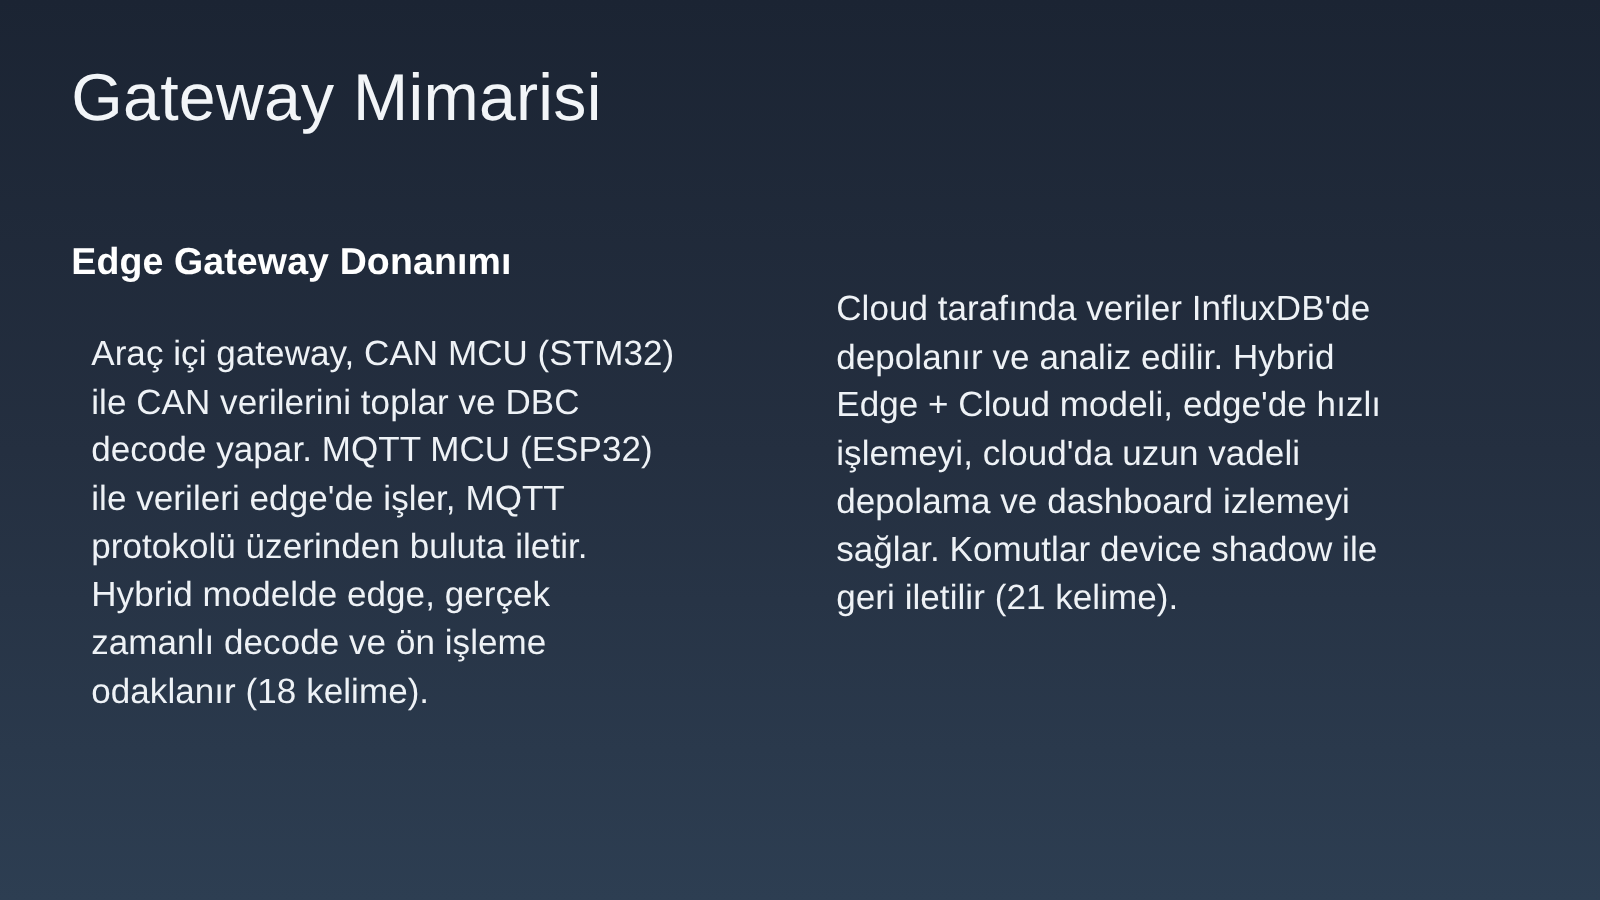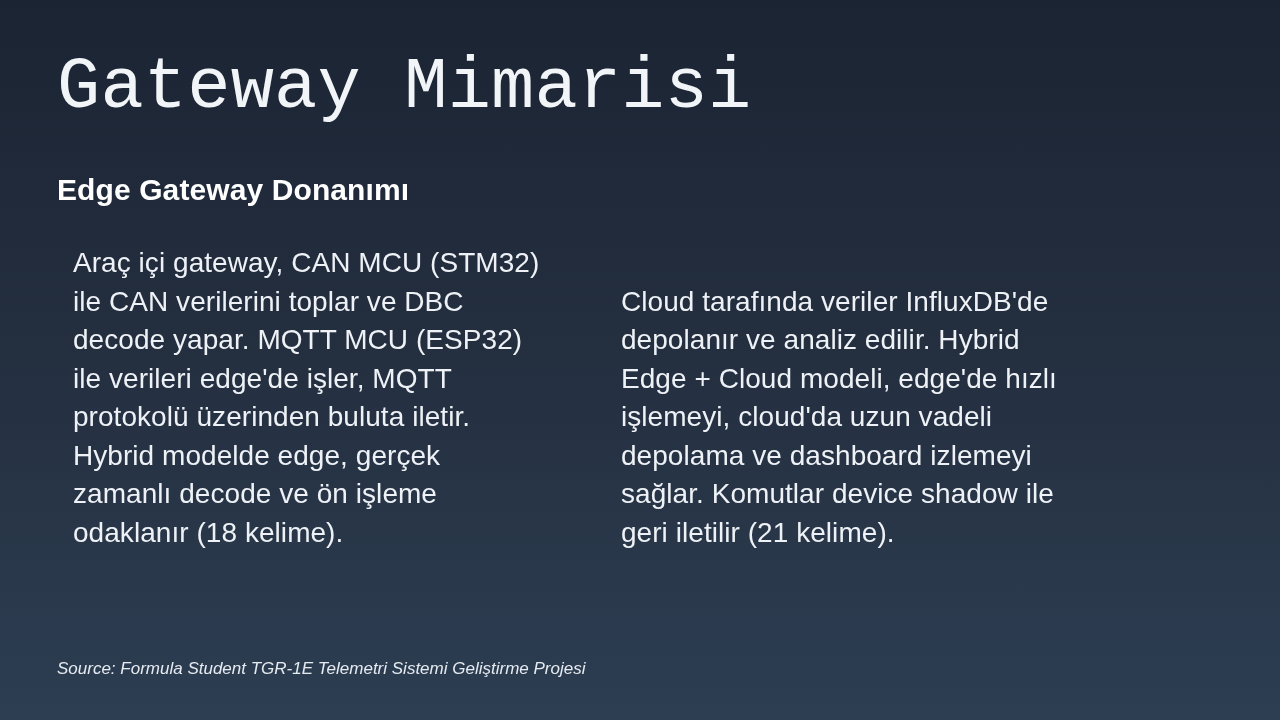--- a/index.html
+++ b/index.html
@@ -23,38 +23,37 @@
     box-sizing: border-box;
     background: linear-gradient(to bottom, #1b2433 0%, #242f40 50%, #2d3e52 100%);
     overflow: hidden;
   }
 
   .slide-title {
     position: absolute;
     left: 57px;
     top: 52px;
     margin: 0;
-    font-size: 72px;
+    font-size: 53px;
     font-weight: 400;
     line-height: 1.0;
     letter-spacing: 0.2px;
     color: #f2f5f8;
     white-space: nowrap;
-    font-family: Liberation Mono, monospace;
   }
 
   .columns {
     position: absolute;
     left: 57px;
-    top: 172px;
+    top: 192px;
     width: 1096px;
     display: flex;
     flex-direction: row;
-    align-items: flex-end;
-    gap: 48px;
+    align-items: flex-start;
+    gap: 96px;
   }
 
   .column {
     width: 500px;
     flex: 0 0 500px;
   }
 
   .column-heading {
     margin: 0;
     font-size: 30px;
@@ -100,15 +99,14 @@
       <h2 class="column-heading">Edge Gateway Donanımı</h2>
       <p class="column-body">Araç içi gateway, CAN MCU (STM32) ile CAN verilerini toplar ve DBC decode yapar. MQTT MCU (ESP32) ile verileri edge'de işler, MQTT protokolü üzerinden buluta iletir. Hybrid modelde edge, gerçek zamanlı decode ve ön işleme odaklanır (18 kelime).</p>
     </div>
 
     <div class="column">
       <p class="column-body">Cloud tarafında veriler InfluxDB'de depolanır ve analiz edilir. Hybrid Edge + Cloud modeli, edge'de hızlı işlemeyi, cloud'da uzun vadeli depolama ve dashboard izlemeyi sağlar. Komutlar device shadow ile geri iletilir (21 kelime).</p>
     </div>
 
   </div>
 
-  <p class="source-note">Source: Formula Student TGR-1E Telemetri Sistemi Geliştirme Projesi</p>
 
 </div>
 
 </body></html>

